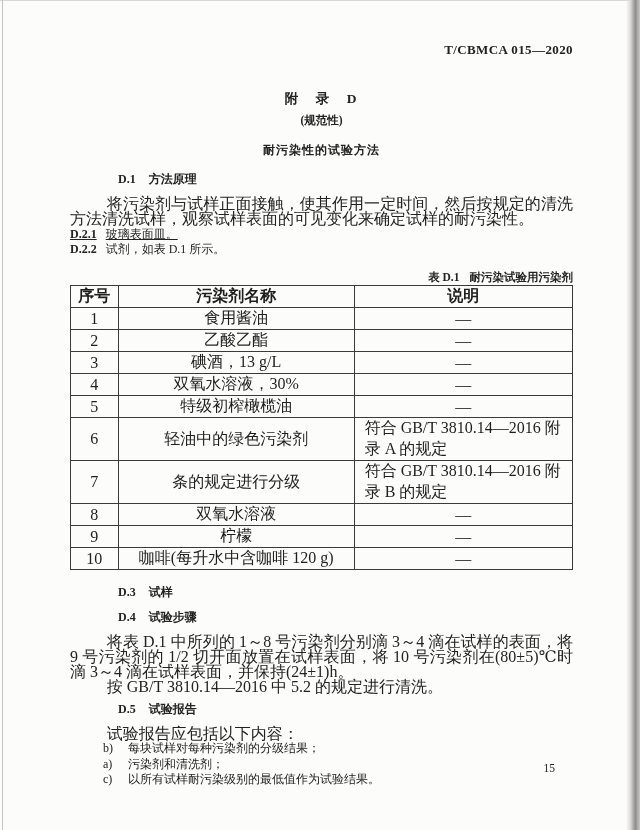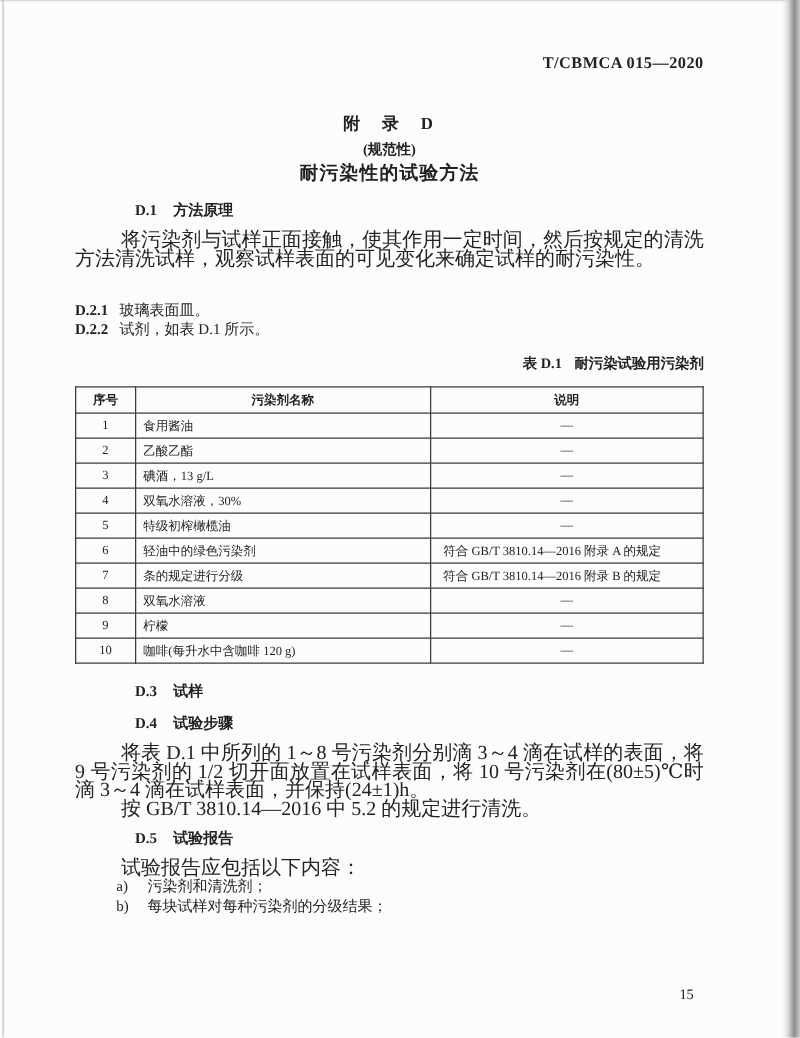--- a/index.html
+++ b/index.html
@@ -11,67 +11,67 @@
     font-family:"Liberation Serif","DejaVu Serif",serif;
     color:#222;
   }
   
   .edge-left{position:absolute;left:2px;top:0;width:1px;height:830px;background:#c2c2c0;}
   .edge-top{position:absolute;left:0;top:0;width:640px;height:1px;background:#d8d8d6;}
   .edge-right{
     position:absolute;right:0;top:0;width:14px;height:830px;
     background:linear-gradient(90deg, rgba(0,0,0,0) 0%, #dedddb 30%, #a7a7a5 55%, #8f8f8d 68%, #c9c9c7 100%);
   }
-  .content{position:absolute;left:60px;width:503px;top:0;}
+  .content{position:absolute;left:70px;width:503px;top:0;}
 
   .doc-code{margin-top:42px;text-align:right;font-weight:bold;font-size:13px;letter-spacing:.4px;line-height:16px;}
 
   .appendix{margin-top:33px;text-align:center;font-weight:bold;}
   .appendix .label{font-size:13.5px;line-height:16px;letter-spacing:2px;}
   .appendix .note{font-size:11.5px;line-height:14px;margin-top:6px;}
-  .appendix .name{font-size:15px;line-height:14px;margin-top:5px;letter-spacing:1px;}
+  .appendix .name{font-size:12px;line-height:14px;margin-top:16px;letter-spacing:1px;}
 
   .clause{font-weight:bold;font-size:12px;line-height:16px;}
   .clause .num{margin-right:13px;margin-left:48px;}
   .h-d1{margin-top:14px;}
   .h-d2{margin-top:11px;}
   .h-d3{margin-top:14px;}
   .h-d4{margin-top:9px;}
   .h-d5{margin-top:7px;}
 
   .para{font-size:16px;line-height:15px;text-align:justify;margin:0;}
   .mt9{margin-top:9px;}
   .indent{text-indent:2.3em;}
   .subclause{font-size:12px;line-height:15px;}
   .subclause .num{font-weight:bold;margin-right:9px;}
-  .sub-first{margin-top:26px;}
+  .sub-first{margin-top:1px;text-decoration:underline;}
 
   .tbl-caption{margin-top:13px;text-align:right;font-weight:bold;font-size:11.5px;line-height:15px;}
   .tbl-caption .cap-num{margin-right:10px;}
 
   table.d1{
-    margin-top:10px;width:100%;border-collapse:collapse;
-    font-size:10px;color:#1e1e1e;
+    width:100%;border-collapse:collapse;
+    font-size:16px;color:#1e1e1e;
     border:1.5px solid #3a3a3a;
   }
   table.d1 th, table.d1 td{
     border:1px solid #3a3a3a;height:19px;padding:0 6px;
     font-weight:normal;
   }
   table.d1 th{font-weight:bold;text-align:center;height:20px;}
   td.c-no{text-align:center;width:9.5%;}
-  td.c-name{text-align:left;width:47%;padding-left:9px;}
+  td.c-name{text-align:center;width:47%;padding-left:9px;}
   td.c-note{text-align:center;width:43.5%;}
   td.c-note.note-left{text-align:left;padding-left:10px;}
 
   .list{margin:0;}
   .list-item{font-size:12px;line-height:15.5px;padding-left:33px;text-align:justify;}
   .list-item .li-label{display:inline-block;width:25px;}
 
-  .page-num{position:absolute;top:790px;right:85px;font-size:11.5px;color:#222;}
+  .page-num{position:absolute;top:762px;right:85px;font-size:11.5px;color:#222;}
 </style>
 </head>
 <body>
 
 <div class="edge-top"></div>
 <div class="edge-left"></div>
 <div class="edge-right"></div>
 
 <div class="content">
 
@@ -170,22 +170,25 @@
   </div>
   <p class="para indent mt9">将表 D.1 中所列的 1～8 号污染剂分别滴 3～4 滴在试样的表面，将 9 号污染剂的 1/2 切开面放置在试样表面，将 10 号污染剂在(80±5)℃时滴 3～4 滴在试样表面，并保持(24±1)h。</p>
   <p class="para indent">按 GB/T 3810.14—2016 中 5.2 的规定进行清洗。</p>
 
   <div class="clause h-d5">
     <span class="num">D.5</span><span>试验报告</span>
   </div>
   <p class="para indent mt9">试验报告应包括以下内容：</p>
   <div class="list">
     <div class="list-item">
+      <span class="li-label">b)</span><span>每块试样对每种污染剂的分级结果；</span>
+    </div>
+    <div class="list-item">
       <span class="li-label">a)</span><span>污染剂和清洗剂；</span>
     </div>
     <div class="list-item">
-      <span class="li-label">b)</span><span>每块试样对每种污染剂的分级结果；</span>
+      <span class="li-label">c)</span><span>以所有试样耐污染级别的最低值作为试验结果。</span>
     </div>
   </div>
 
 </div>
 
 <div class="page-num">15</div>
 
 </body></html>

